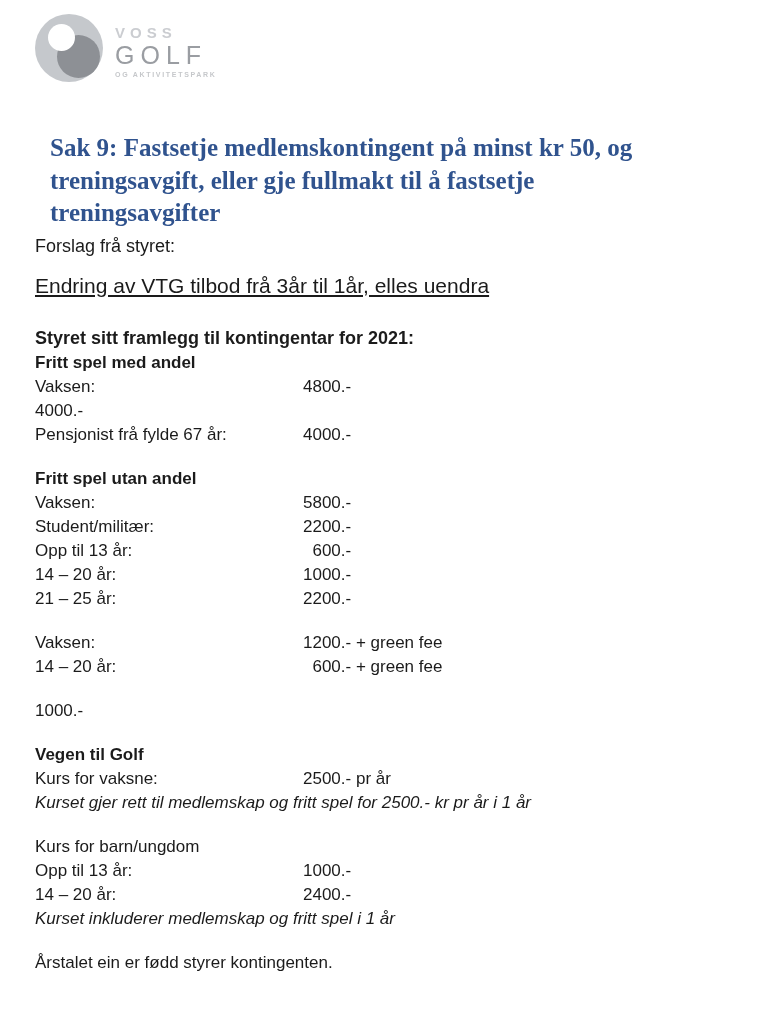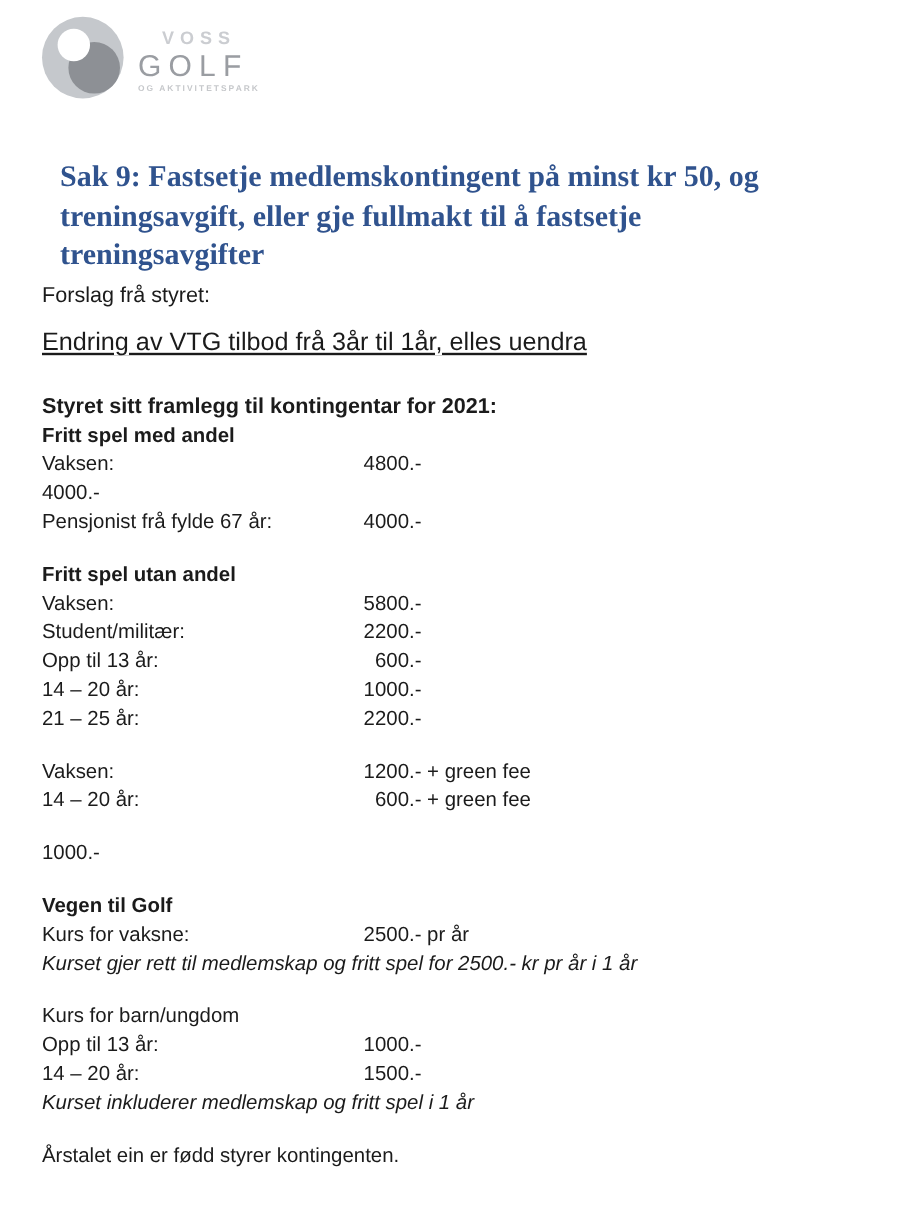--- a/index.html
+++ b/index.html
@@ -15,21 +15,21 @@
     padding:12px 40px 0 35px;
     background:#ffffff;
   }
 
   
   .logo{display:flex;align-items:flex-start;gap:12px;height:72px;margin-bottom:48px;}
   .ball{position:relative;width:68px;height:68px;border-radius:50%;background:#c5c8cc;margin-top:2px;flex:none;}
   .ball .dark{position:absolute;width:43px;height:43px;border-radius:50%;background:#8d9095;left:22px;top:21px;}
   .ball .white{position:absolute;width:27px;height:27px;border-radius:50%;background:#ffffff;left:13px;top:10px;}
   .logo-text{padding-top:13px;line-height:1;}
-  .brand-top{font-size:15px;font-weight:700;letter-spacing:5px;color:#cbcdd1;text-align:center;}
+  .brand-top{font-size:15px;font-weight:700;letter-spacing:5px;color:#cbcdd1;}
   .brand-main{font-size:25px;font-weight:500;letter-spacing:6px;color:#9a9da2;margin-top:3px;}
   .tagline{font-size:7px;font-weight:700;letter-spacing:1.7px;color:#c6c8cb;margin-top:3px;}
 
   
   h1.doc-title{
     font-family:"Liberation Serif",serif;
     font-weight:700;
     font-size:25px;
     line-height:1.3;
     color:#30538e;
@@ -147,21 +147,21 @@
         <div class="note">Kurset gjer rett til medlemskap og fritt spel for 2500.- kr pr år i 1 år</div>
       </div>
       <div class="section">
         <div class="sec-title">Kurs for barn/ungdom</div>
         <div class="row">
           <span class="label">Opp til 13 år:</span>
           <span class="value">1000.-</span>
         </div>
         <div class="row">
           <span class="label">14 – 20 år:</span>
-          <span class="value">1500.-</span>
+          <span class="value">2400.-</span>
         </div>
         <div class="note">Kurset inkluderer medlemskap og fritt spel i 1 år</div>
       </div>
     </div>
 
   <p class="footer-note">Årstalet ein er fødd styrer kontingenten.</p>
 
 </div>
 
 </body></html>

